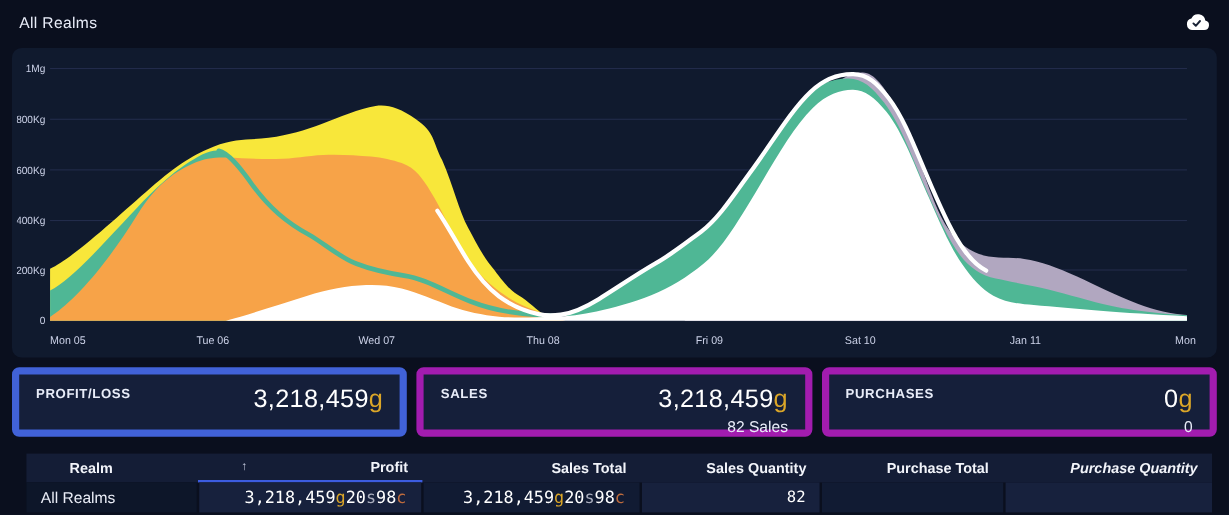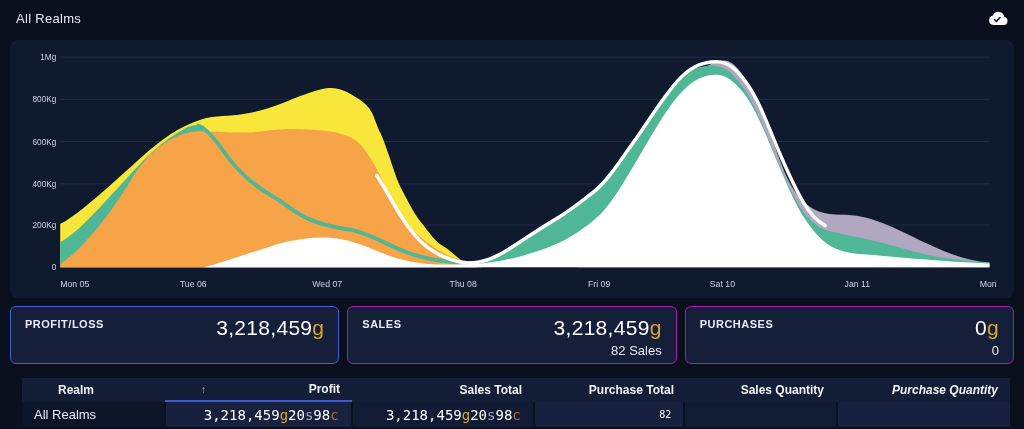--- a/index.html
+++ b/index.html
@@ -12,25 +12,25 @@
   
   .topbar { height:36px; display:flex; align-items:center; justify-content:space-between; padding:0 14px 0 16px; }
   .topbar-title { font-size:13px; color:#e8ecf8; letter-spacing:.3px; }
   .topbar-right { display:flex; align-items:center; gap:14px; }
   .cloud-btn { width:26px; height:20px; display:flex; align-items:center; justify-content:center; cursor:pointer; }
   .range-group { display:flex; align-items:center; background:#1b2540; border-radius:14px; padding:3px 6px 3px 4px; gap:2px; }
   .range-pill { font-size:10px; font-weight:bold; color:#c7cde2; padding:4px 11px; border-radius:11px; cursor:pointer; letter-spacing:.4px; }
   .range-pill.active { background:#f2c41d; color:#1a2336; }
   .cal-btn { width:22px; height:18px; display:flex; align-items:center; justify-content:center; cursor:pointer; margin-left:4px; }
   
-  .chart-panel { margin:4px 10px 0 10px; height:258px; background:#101a2e; border-radius:8px; padding:12px 10px 2px 23px; }
+  .chart-panel { margin:4px 10px 0 10px; height:258px; background:#101a2e; border-radius:8px; padding:12px 10px 2px 4px; }
   .chart-panel svg { display:block; width:100%; height:242px; overflow:hidden; }
   
   .cards { display:flex; gap:8px; margin:8px 10px 0 10px; }
-  .card { flex:1; height:58px; background:#151f3a; border:1px solid #a21caf; border-radius:6px; padding:9px 14px; display:flex; justify-content:space-between; cursor:pointer; }
+  .card { flex:1; height:58px; background:#151f3a; border:6px solid #a21caf; border-radius:6px; padding:9px 14px; display:flex; justify-content:space-between; cursor:pointer; }
   .card.selected { border-color:#4162d8; }
   .card-label { font-size:11px; font-weight:bold; letter-spacing:.5px; color:#e8ecf8; padding-top:2px; }
   .card-right { display:flex; flex-direction:column; align-items:flex-end; }
   .card-value { font-size:21px; color:#fff; letter-spacing:.3px; white-space:nowrap; }
   .card-unit { color:#dba628; }
   .card-sub { font-size:13px; color:#e8ecf8; margin-top:3px; min-height:15px; }
   
   .realm-table { margin:14px 14px 0 22px; font-size:12px; }
   .t-head { display:flex; height:24px; background:#141d36; align-items:center; font-weight:bold; color:#f2f4fa; }
   .t-row  { display:flex; height:25px; align-items:center; }
@@ -47,21 +47,21 @@
   .sort-arrow { font-size:10px; color:#c7cde2; }
   .t-row .col { background:#111b33; }
   .t-row .c-realm { background:#0d1629; font-size:13px; color:#e9ecf6; }
   .t-row .c-profit, .t-row .c-squant, .t-row .c-pquant { background:#17213d; }
   .t-row { border-left:0; }
   .t-row .col + .col { margin-left:2px; }
   .money { font-family:"DejaVu Sans Mono", monospace; font-size:14px; color:#fff; letter-spacing:0; }
   .money .u-g { color:#dba628; }
   .money .u-s { color:#a9adbd; }
   .money .u-c { color:#bd6b3d; }
-  .qty { font-family:"DejaVu Sans Mono", monospace; font-size:10px; color:#fff; }
+  .qty { font-family:"DejaVu Sans Mono", monospace; font-size:13px; color:#fff; }
 </style>
 </head>
 <body>
 
 <div class="topbar">
   <div class="topbar-title">All Realms</div>
   <div class="topbar-right">
     <div class="cloud-btn">
       <svg width="24" height="18" viewBox="0 0 24 18">
         <path d="M19.4 8.1A6.1 6.1 0 0 0 7.8 6.4 4.9 4.9 0 0 0 8.3 16h10.2a4 4 0 0 0 .9-7.9z" fill="#ffffff"></path>
@@ -128,22 +128,22 @@
 </div>
 
 <div class="realm-table">
   <div class="t-head">
     <div class="col c-realm">Realm</div>
     <div class="col c-profit">
       <span class="sort-arrow">↑</span>
       <span>Profit</span>
     </div>
     <div class="col c-stotal right">Sales Total</div>
+    <div class="col c-squant right">Sales Quantity</div>
     <div class="col c-ptotal right">Purchase Total</div>
-    <div class="col c-squant right">Sales Quantity</div>
     <div class="col c-pquant right">Purchase Quantity</div>
   </div>
   <div class="t-row">
     <div class="col c-realm">All Realms</div>
     <div class="col c-profit right">
       <span class="money"><span>3,218,459</span><span class="u-g">g</span><span>20</span><span class="u-s">s</span><span>98</span><span class="u-c">c</span></span>
     </div>
     <div class="col c-stotal right">
       <span class="money"><span>3,218,459</span><span class="u-g">g</span><span>20</span><span class="u-s">s</span><span>98</span><span class="u-c">c</span></span>
     </div>

